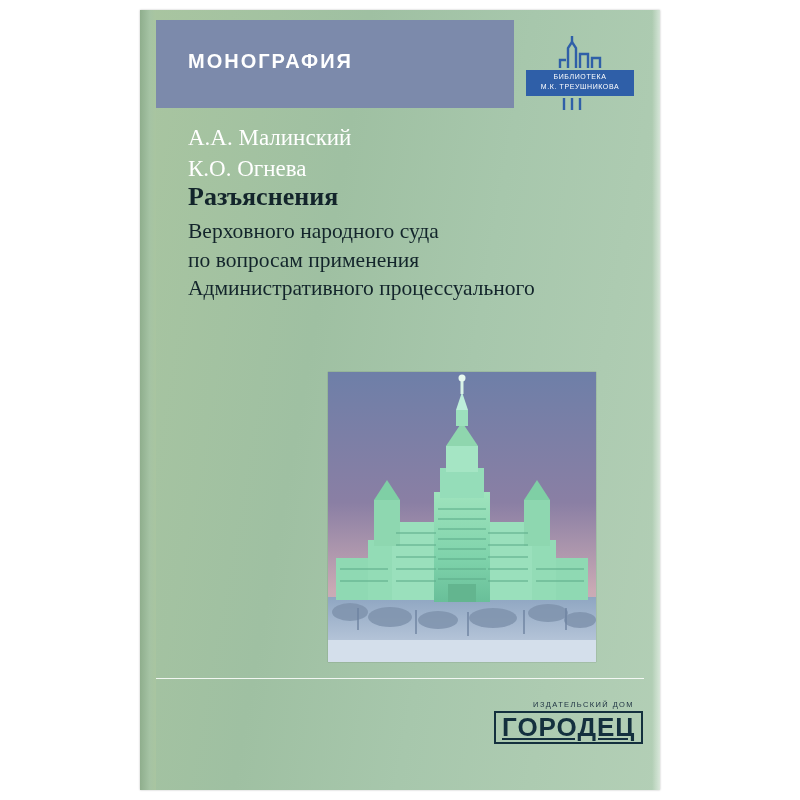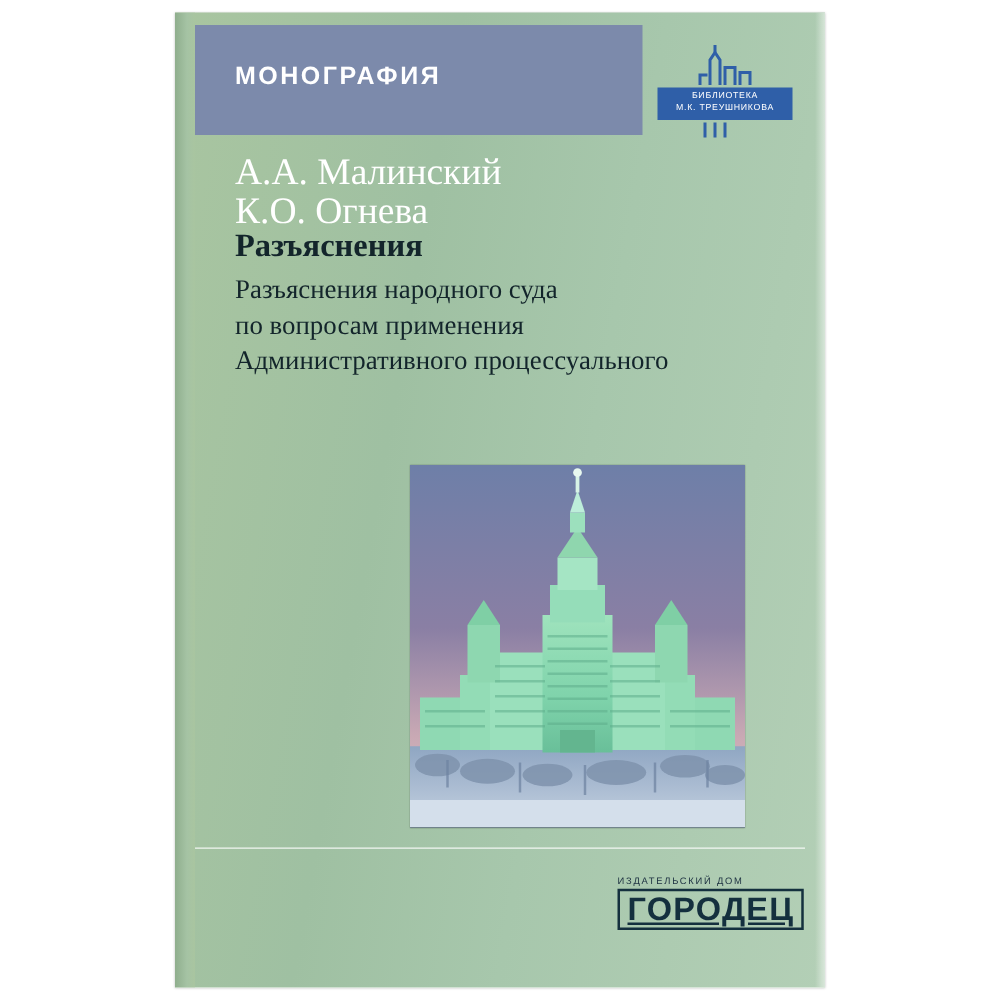--- a/index.html
+++ b/index.html
@@ -107,21 +107,21 @@
   }
   .lib-logo svg { position: absolute; left: 0; top: 0; }
 
   
   .authors {
     position: absolute;
     left: 48px;
     top: 112px;
     color: #ffffff;
     font-family: "Liberation Serif", serif;
-    font-size: 30px;
+    font-size: 23px;
     line-height: 31px;
   }
 
   
   .title-main {
     position: absolute;
     left: 48px;
     top: 172px;
     color: #13252b;
     font-family: "Liberation Serif", serif;
@@ -160,21 +160,21 @@
     height: 1px;
     background: #ffffff;
     opacity: 0.85;
   }
   .pub-logo {
     position: absolute;
     right: 26px;
     top: 690px;
     width: 140px;
     height: 56px;
-    text-align: left;
+    text-align: right;
   }
   .pub-logo .pub-sub {
     color: #1c3040;
     font-family: "Liberation Sans", sans-serif;
     font-size: 7.5px;
     letter-spacing: 1.4px;
     margin-bottom: 2px;
   }
   .pub-logo .pub-name {
     display: inline-block;
@@ -223,21 +223,21 @@
       </div>
     </div>
 
     <div class="authors">
       <div>А.А. Малинский</div>
       <div>К.О. Огнева</div>
     </div>
 
     <div class="title-main">Разъяснения</div>
     <div class="subtitle">
-      <div>Разъяснения народного суда</div>
+      <div>Верховного народного суда</div>
       <div>по вопросам применения</div>
       <div>Административного процессуального</div>
     </div>
 
     <div class="photo">
       <svg width="268" height="290" viewBox="0 0 268 290">
         <defs>
           <linearGradient id="sky" x1="0" y1="0" x2="0" y2="1">
             <stop offset="0%" stop-color="#6e7fa8"></stop>
             <stop offset="45%" stop-color="#8a7fa4"></stop>

